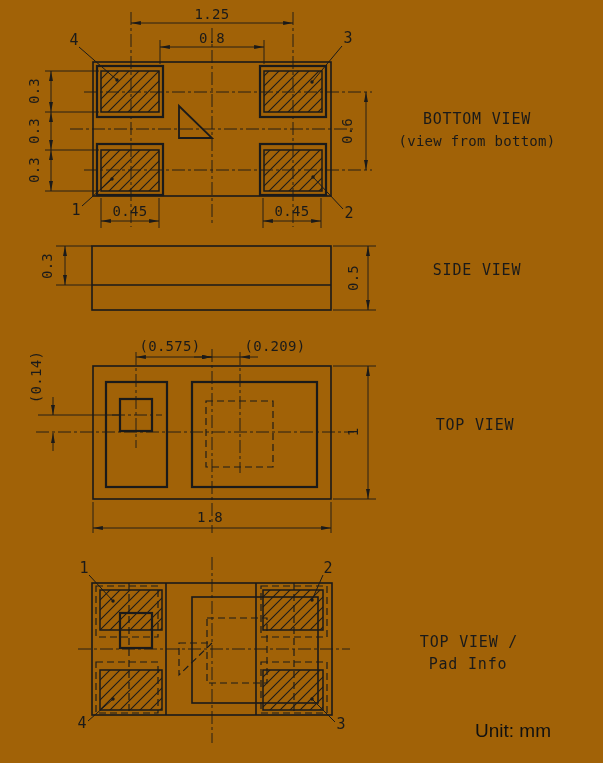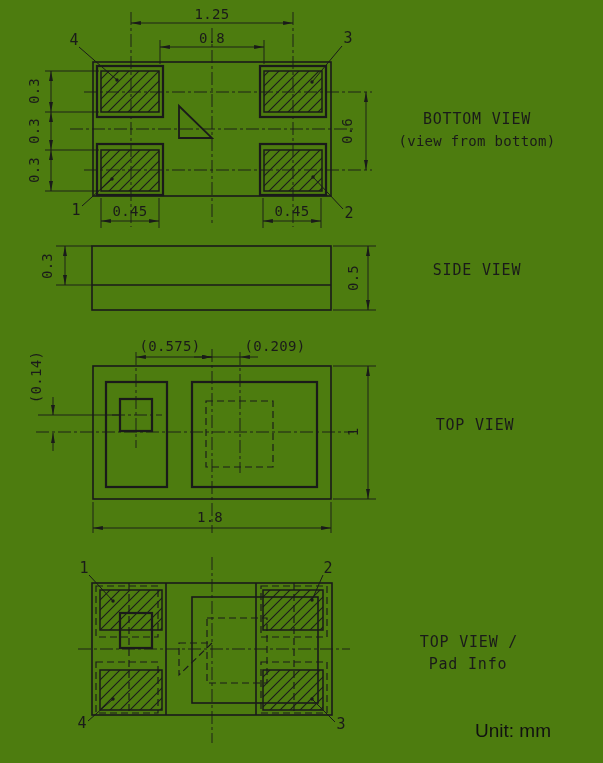--- a/index.html
+++ b/index.html
@@ -1,16 +1,16 @@
 <!DOCTYPE html>
 <html><head>
 <meta charset="utf-8">
 <style>
   html,body{margin:0;padding:0;background:#fff;}
-  #stage{position:relative;width:603px;height:763px;background:#4d7c0f;overflow:hidden;}
+  #stage{position:relative;width:603px;height:763px;background:#a16207;overflow:hidden;}
   svg{position:absolute;left:0;top:0;}
   text{font-family:"DejaVu Sans Mono",monospace;fill:#1a1a1a;}
   .dim{font-size:14px;letter-spacing:0.3px;}
   .pin{font-size:15px;}
   .title{font-size:15px;letter-spacing:0.8px;}
   .subtitle{font-size:14px;letter-spacing:0.3px;}
   .unit{font-family:"Liberation Sans",sans-serif;font-size:19px;fill:#111;}
   .thin{stroke:#1a1a1a;stroke-width:0.9;fill:none;}
   .med{stroke:#1a1a1a;stroke-width:1.6;fill:none;}
   .thick{stroke:#1a1a1a;stroke-width:2.2;fill:none;}

